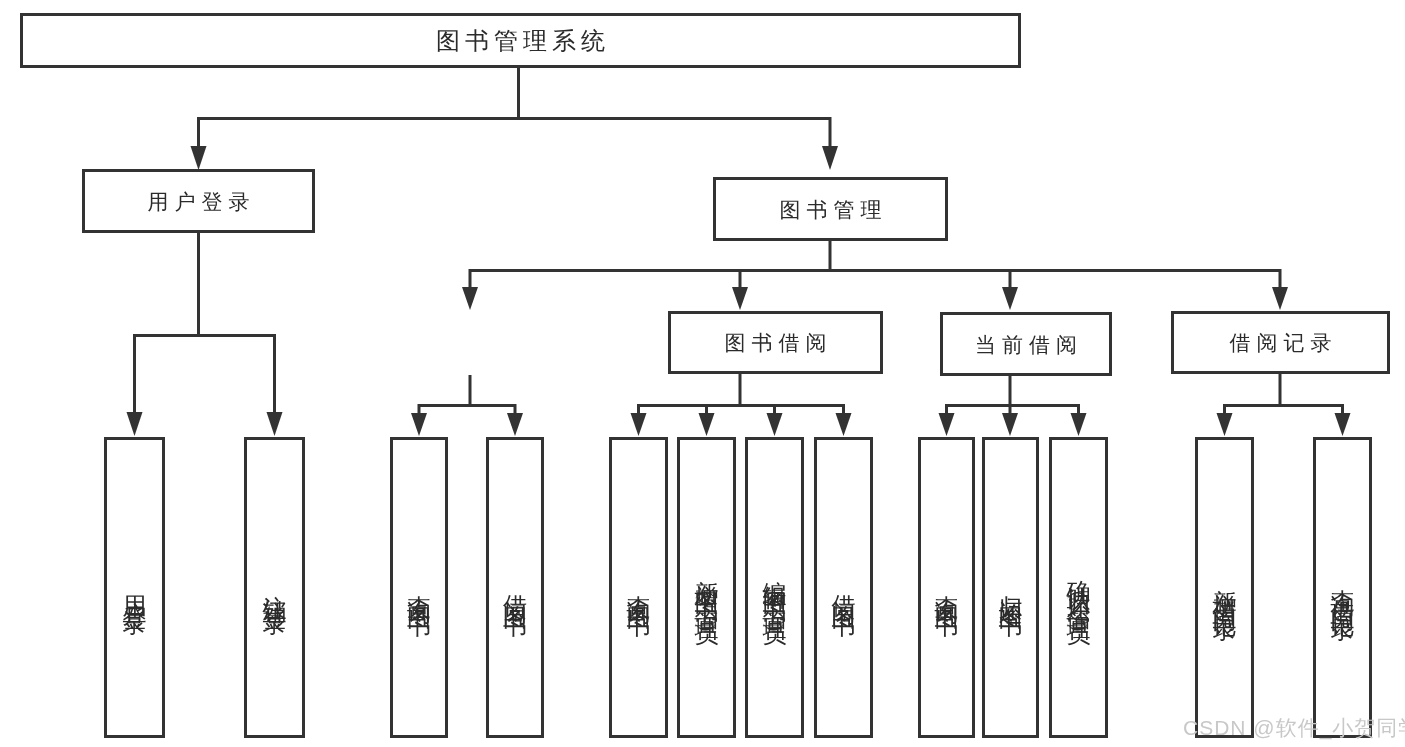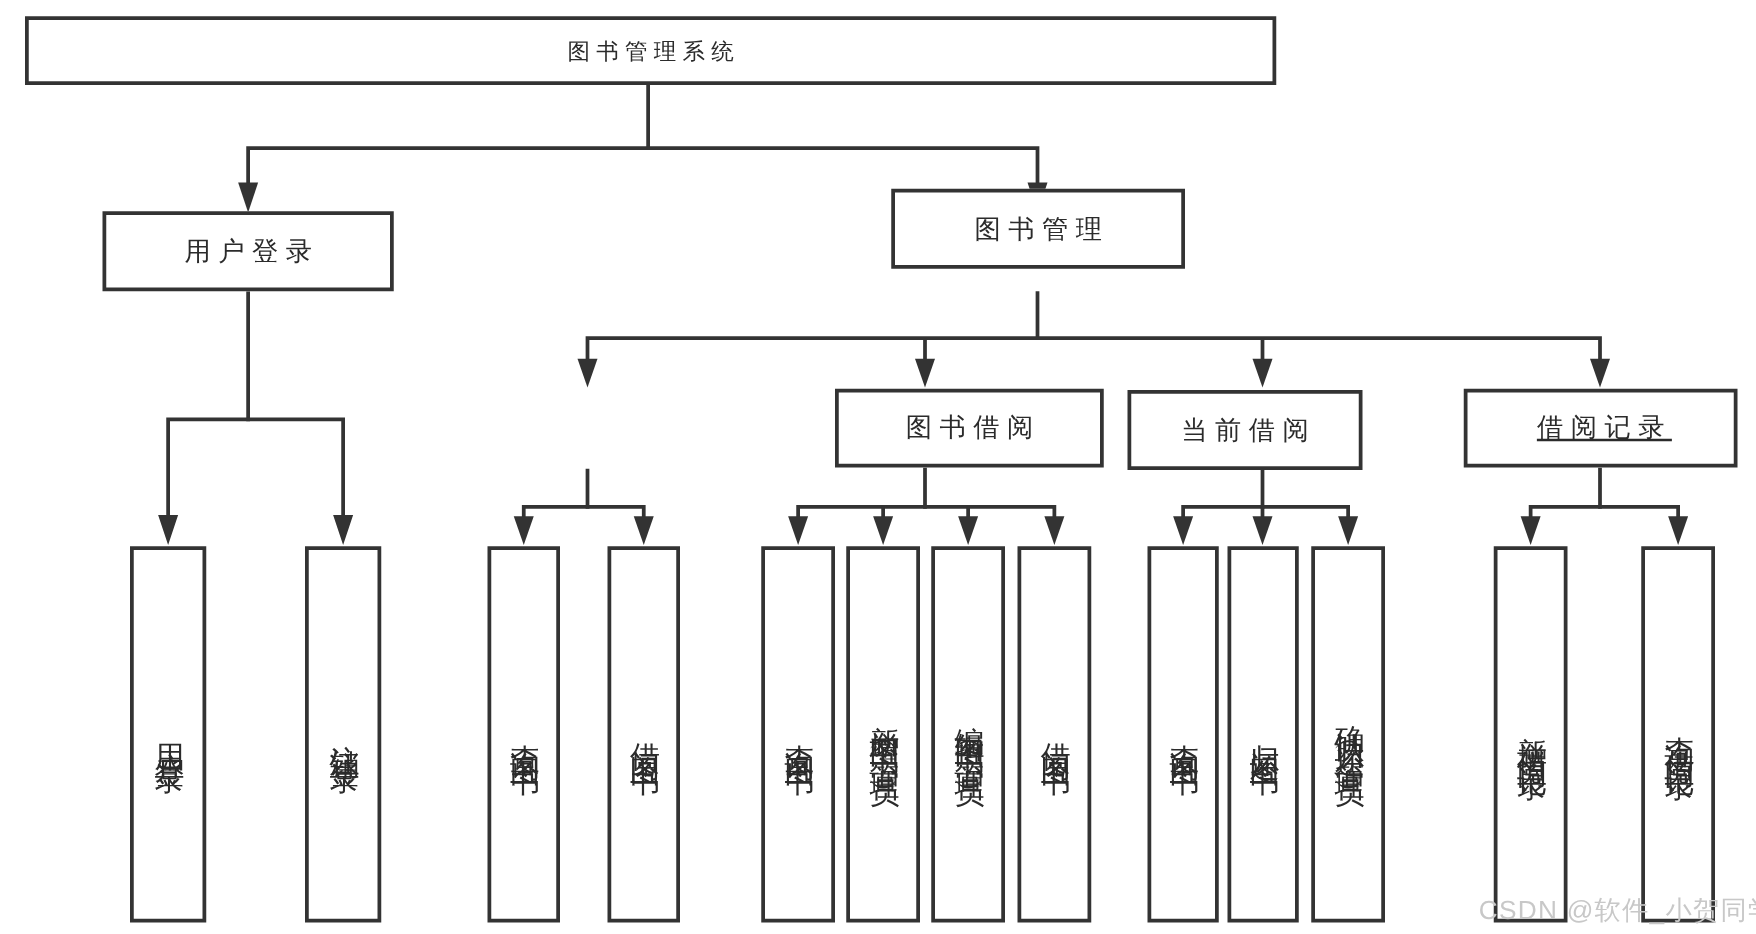--- a/index.html
+++ b/index.html
@@ -11,21 +11,21 @@
     box-sizing:border-box;
     background:#ffffff;
     border:3px solid #333333;
     color:#2b2b2b;
     display:flex;
     align-items:center;
     justify-content:center;
     z-index:2;
   }
   .hbox{font-size:21px;letter-spacing:6px;text-indent:6px;line-height:1;white-space:nowrap;}
-  .rootbox{font-size:18px;letter-spacing:5px;text-indent:5px;}
+  .rootbox{font-size:24px;letter-spacing:5px;text-indent:5px;}
   .vbox{
     writing-mode:vertical-rl;
     font-size:24px;
     letter-spacing:6px;
     line-height:1;
     text-align:center;
   }
   .watermark{
     position:absolute;
     left:1183px;
@@ -90,25 +90,25 @@
       <polygon points="1002,413 1018,413 1010,436"></polygon>
       <polygon points="1070.5,413 1086.5,413 1078.5,436"></polygon>
       <polygon points="1216.5,413 1232.5,413 1224.5,436"></polygon>
       <polygon points="1334.5,413 1350.5,413 1342.5,436"></polygon>
     </g>
   </svg>
 
   <div class="node hbox rootbox" style="left:20px;top:13px;width:1001px;height:55px;">图书管理系统</div>
 
   <div class="node hbox" style="left:82px;top:169px;width:233px;height:64px;">用户登录</div>
-  <div class="node hbox" style="left:713px;top:151px;width:235px;height:64px;">图书管理</div>
+  <div class="node hbox" style="left:713px;top:177px;width:235px;height:64px;">图书管理</div>
 
   <div class="node hbox" style="left:668px;top:311px;width:215px;height:63px;">图书借阅</div>
-  <div class="node hbox" style="left:902px;top:312px;width:188px;height:64px;">当前借阅</div>
-  <div class="node hbox" style="left:1171px;top:311px;width:219px;height:63px;text-decoration:underline;">借阅记录</div>
+  <div class="node hbox" style="left:940px;top:312px;width:172px;height:64px;">当前借阅</div>
+  <div class="node hbox" style="left:1171px;top:311px;width:219px;height:63px;">借阅记录</div>
 
   <div class="node vbox" style="left:104px;top:437px;width:61px;height:301px;">用户登录</div>
   <div class="node vbox" style="left:244px;top:437px;width:61px;height:301px;">注销登录</div>
 
   <div class="node vbox" style="left:390px;top:437px;width:58px;height:301px;">查询图书</div>
   <div class="node vbox" style="left:486px;top:437px;width:58px;height:301px;">借阅图书</div>
 
   <div class="node vbox" style="left:609px;top:437px;width:59px;height:301px;">查询图书</div>
   <div class="node vbox" style="left:677px;top:437px;width:59px;height:301px;">新增图书（管理员）</div>
   <div class="node vbox" style="left:745px;top:437px;width:59px;height:301px;">编辑图书（管理员）</div>

